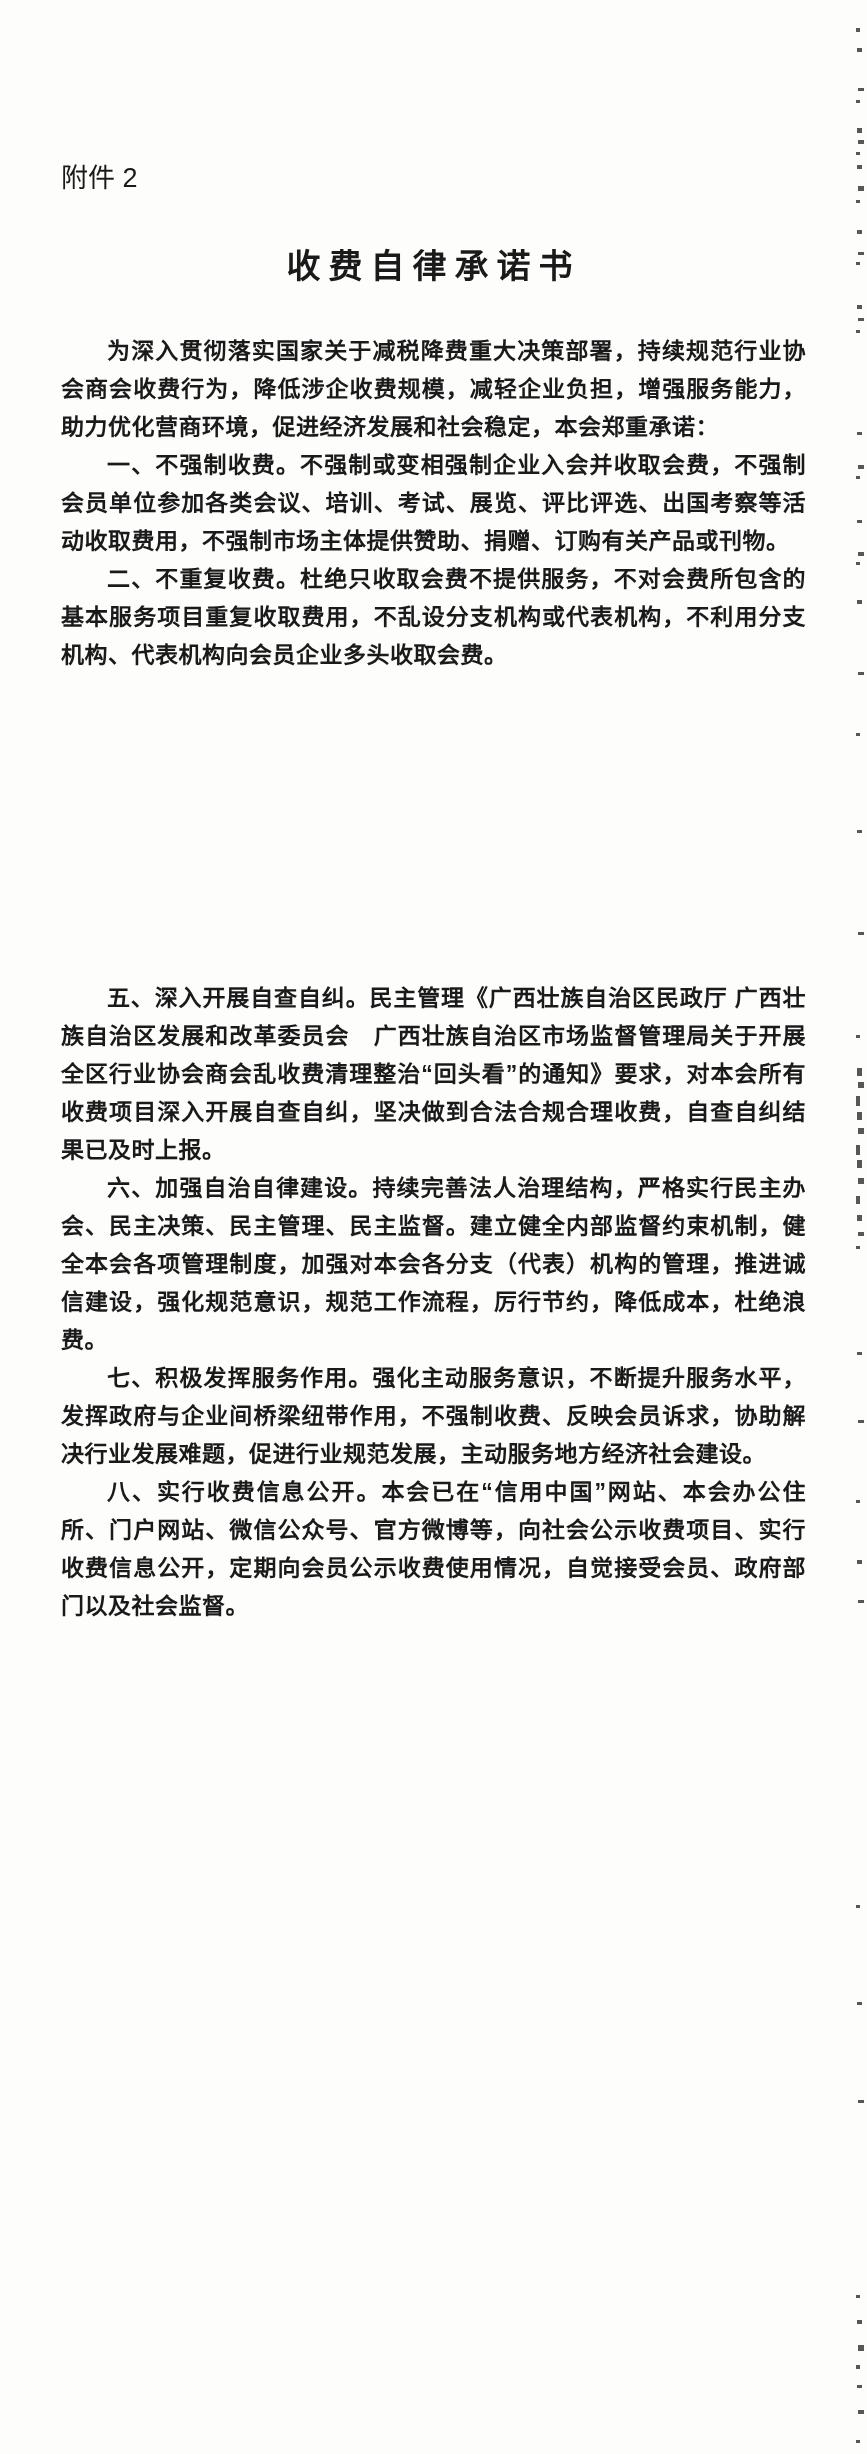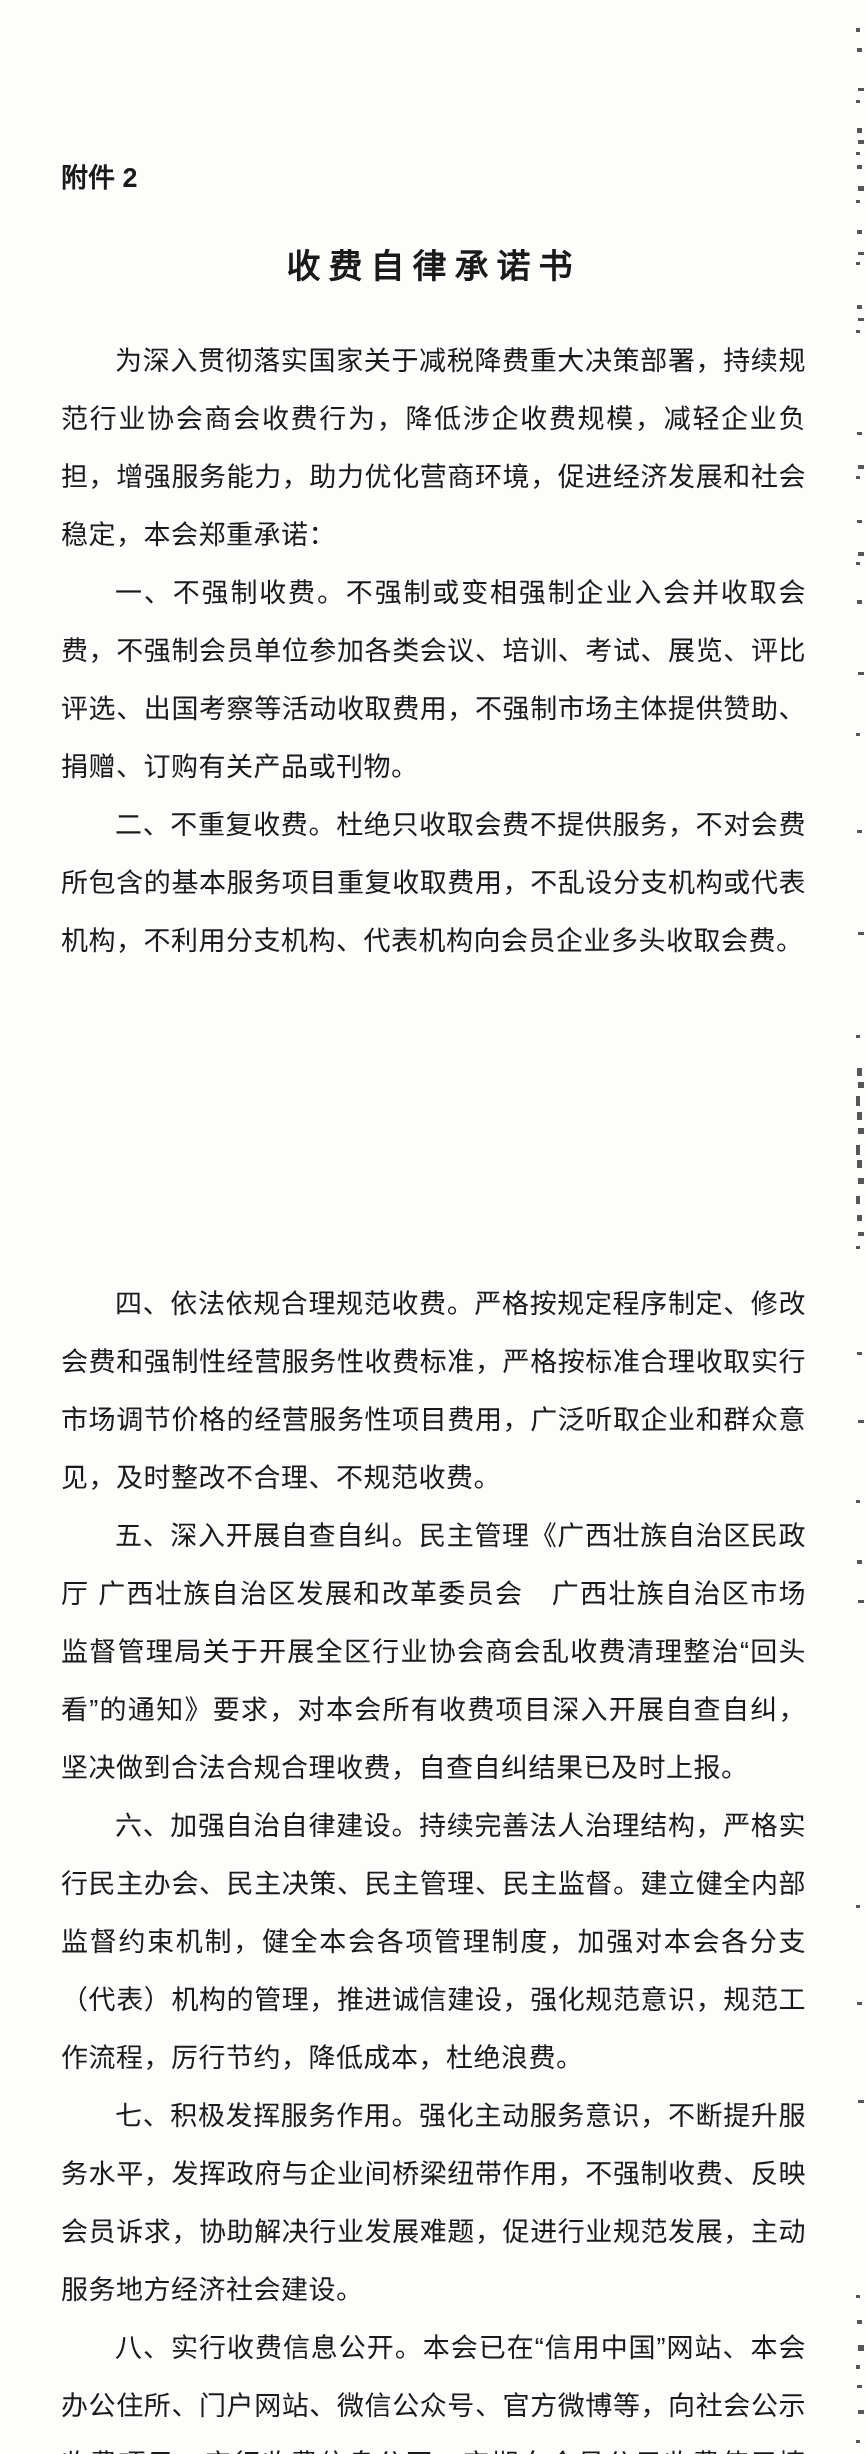--- a/index.html
+++ b/index.html
@@ -16,42 +16,42 @@
   }
   .doc {
     position: relative;
     padding: 0 61px;
     color: #1a1a1a;
   }
   .attachment {
     padding-top: 162px;
     font-size: 27px;
     line-height: 32px;
-    font-weight: 700;
+    font-weight: 400;
   }
   .title {
     margin: 48px 0 0 0;
     text-align: center;
     font-size: 34px;
     font-weight: 700;
     letter-spacing: 8px;
   }
   .title .tline {
     display: block;
     line-height: 48px;
   }
   .para {
     margin: 0;
-    font-size: 27px;
-    line-height: 58px;
+    font-size: 23px;
+    line-height: 38px;
     text-align: justify;
     text-justify: inter-character;
     text-indent: 2em;
     letter-spacing: 0.5px;
-    font-weight: 400;
+    font-weight: 700;
   }
   .para.intro { margin-top: 42px; }
   .page-break { height: 305px; }
   
   .artifacts { position: absolute; top: 0; left: 0; width: 867px; height: 2454px; pointer-events: none; }
   .artifacts .mark {
     position: absolute;
     background: #3a3a3a;
     opacity: 0.85;
   }
@@ -71,21 +71,20 @@
 
     <p class="para intro">为深入贯彻落实国家关于减税降费重大决策部署，持续规范行业协会商会收费行为，降低涉企收费规模，减轻企业负担，增强服务能力，助力优化营商环境，促进经济发展和社会稳定，本会郑重承诺：</p>
 
     <p class="para">一、不强制收费。不强制或变相强制企业入会并收取会费，不强制会员单位参加各类会议、培训、考试、展览、评比评选、出国考察等活动收取费用，不强制市场主体提供赞助、捐赠、订购有关产品或刊物。</p>
 
     <p class="para">二、不重复收费。杜绝只收取会费不提供服务，不对会费所包含的基本服务项目重复收取费用，不乱设分支机构或代表机构，不利用分支机构、代表机构向会员企业多头收取会费。</p>
 
 
     <div class="page-break"></div>
 
-    <p class="para">四、依法依规合理规范收费。严格按规定程序制定、修改会费和强制性经营服务性收费标准，严格按标准合理收取实行市场调节价格的经营服务性项目费用，广泛听取企业和群众意见，及时整改不合理、不规范收费。</p>
 
     <p class="para">五、深入开展自查自纠。民主管理《广西壮族自治区民政厅 广西壮族自治区发展和改革委员会　广西壮族自治区市场监督管理局关于开展全区行业协会商会乱收费清理整治“回头看”的通知》要求，对本会所有收费项目深入开展自查自纠，坚决做到合法合规合理收费，自查自纠结果已及时上报。</p>
 
     <p class="para">六、加强自治自律建设。持续完善法人治理结构，严格实行民主办会、民主决策、民主管理、民主监督。建立健全内部监督约束机制，健全本会各项管理制度，加强对本会各分支（代表）机构的管理，推进诚信建设，强化规范意识，规范工作流程，厉行节约，降低成本，杜绝浪费。</p>
 
     <p class="para">七、积极发挥服务作用。强化主动服务意识，不断提升服务水平，发挥政府与企业间桥梁纽带作用，不强制收费、反映会员诉求，协助解决行业发展难题，促进行业规范发展，主动服务地方经济社会建设。</p>
 
     <p class="para">八、实行收费信息公开。本会已在“信用中国”网站、本会办公住所、门户网站、微信公众号、官方微博等，向社会公示收费项目、实行收费信息公开，定期向会员公示收费使用情况，自觉接受会员、政府部门以及社会监督。</p>
 
   </div>

